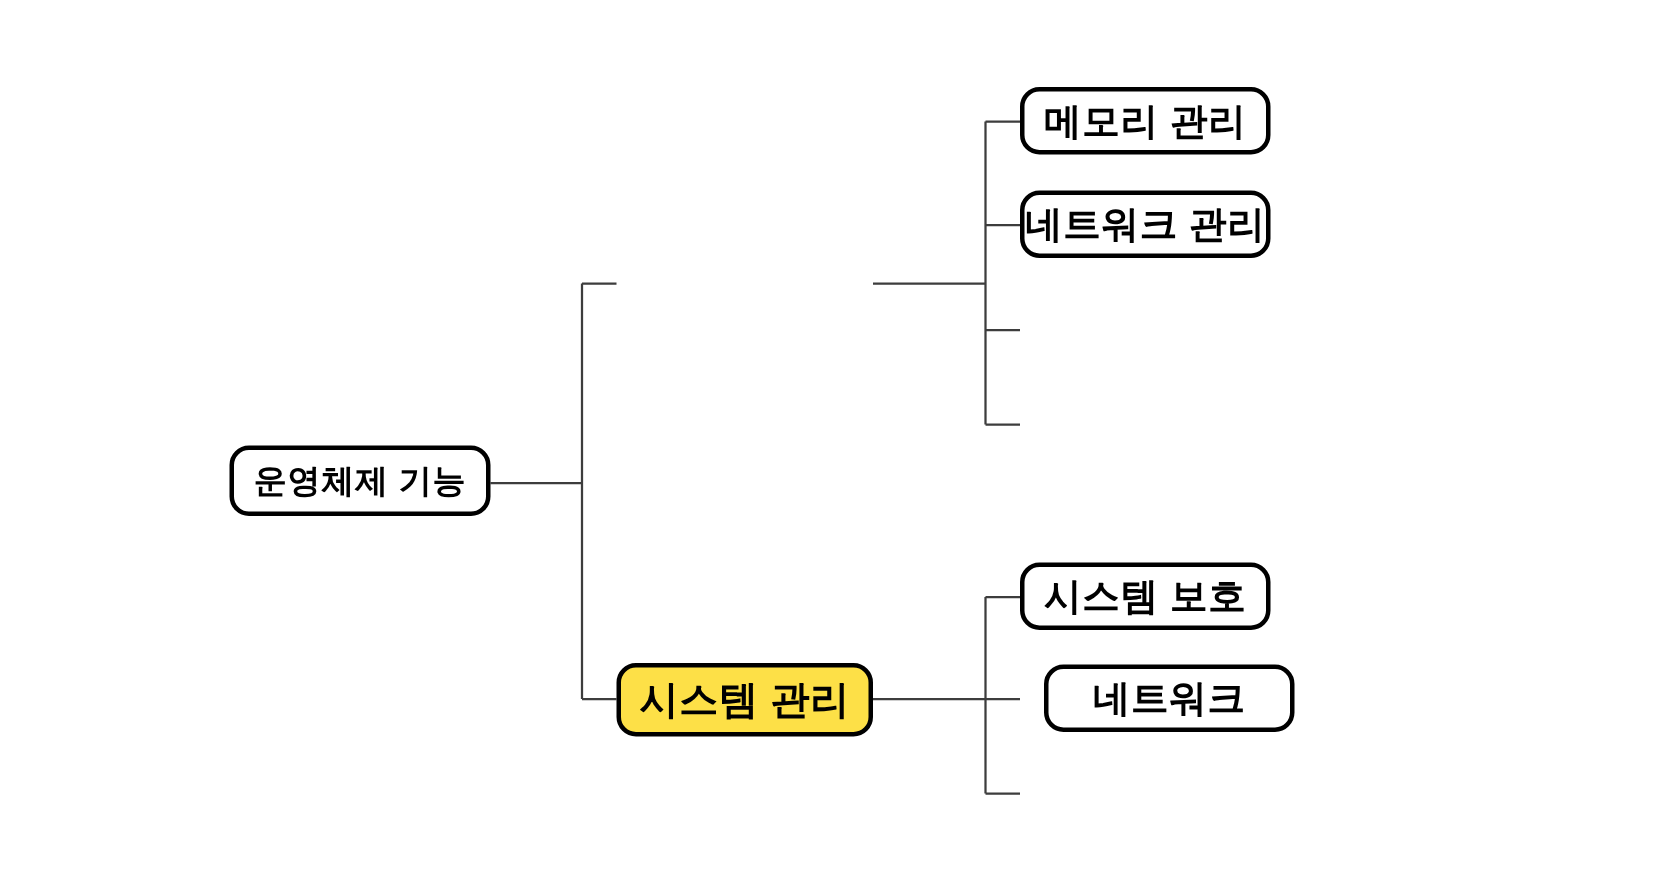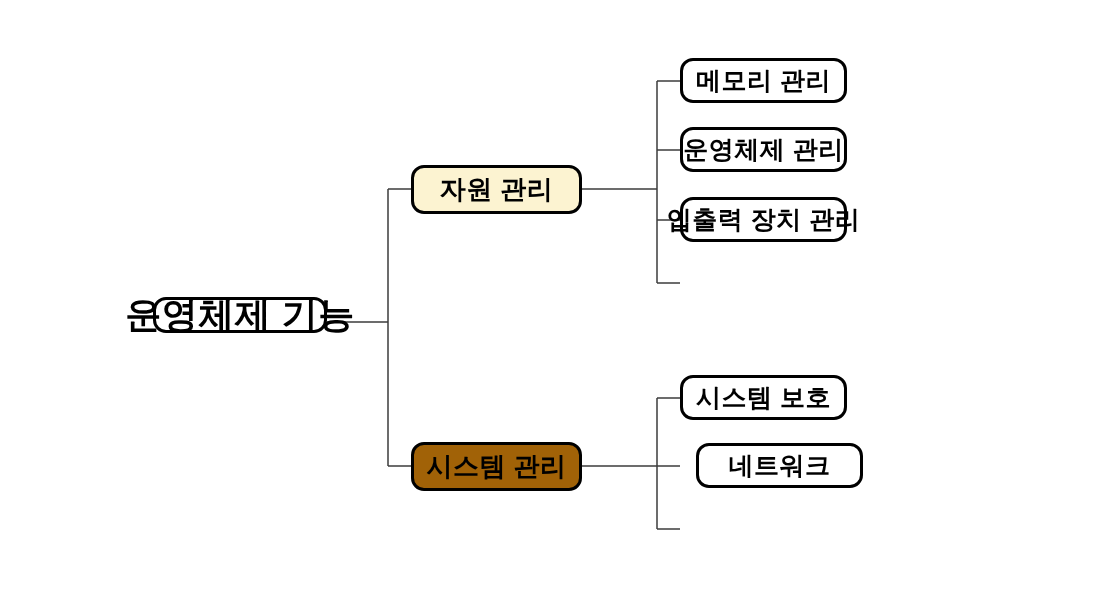--- a/index.html
+++ b/index.html
@@ -31,22 +31,22 @@
     display: flex;
     align-items: center;
     justify-content: center;
     font-weight: 800;
     color: #000000;
     letter-spacing: 0.5px;
     white-space: nowrap;
   }
   .node.root {
     left: 153px; top: 297px;
-    width: 174px; height: 36px;
-    font-size: 36px;
+    width: 174px; height: 47px;
+    font-size: 22px;
   }
   .node.branch {
     width: 171px; height: 49px;
     font-size: 26px;
   }
   .node.branch-resource { left: 411px; top: 165px; }
   .node.branch-system   { left: 411px; top: 442px; }
   .node.leaf {
     left: 680px;
     width: 167px; height: 45px;
@@ -69,29 +69,27 @@
 
     <path d="M327,322 H388 M388,189 V466 M388,189 H411 M388,466 H411" stroke="#3d3d3d" stroke-width="1.5" fill="none"></path>
 
     <path d="M582,189 H657 M657,81 V283 M657,81 H680 M657,150 H680 M657,220 H680 M657,283 H680" stroke="#3d3d3d" stroke-width="1.5" fill="none"></path>
 
     <path d="M582,466 H657 M657,398 V529 M657,398 H680 M657,466 H680 M657,529 H680" stroke="#3d3d3d" stroke-width="1.5" fill="none"></path>
   </svg>
 
   <div class="node root">운영체제 기능</div>
 
-  <div class="node branch branch-resource" style="background:#FCF3D1;">자원 관리</div>
 
-  <div class="node branch branch-system" style="background:#a16207;">시스템 관리</div>
+  <div class="node branch branch-system" style="background:#fde047;">시스템 관리</div>
 
   <div class="node leaf leaf-0">메모리 관리</div>
 
-  <div class="node leaf leaf-1">운영체제 관리</div>
+  <div class="node leaf leaf-1">네트워크 관리</div>
 
-  <div class="node leaf leaf-2">입출력 장치 관리</div>
 
 
   <div class="node leaf leaf-4">시스템 보호</div>
 
   <div class="node leaf leaf-5">네트워크</div>
 
 
 </div>
 
 </body></html>

